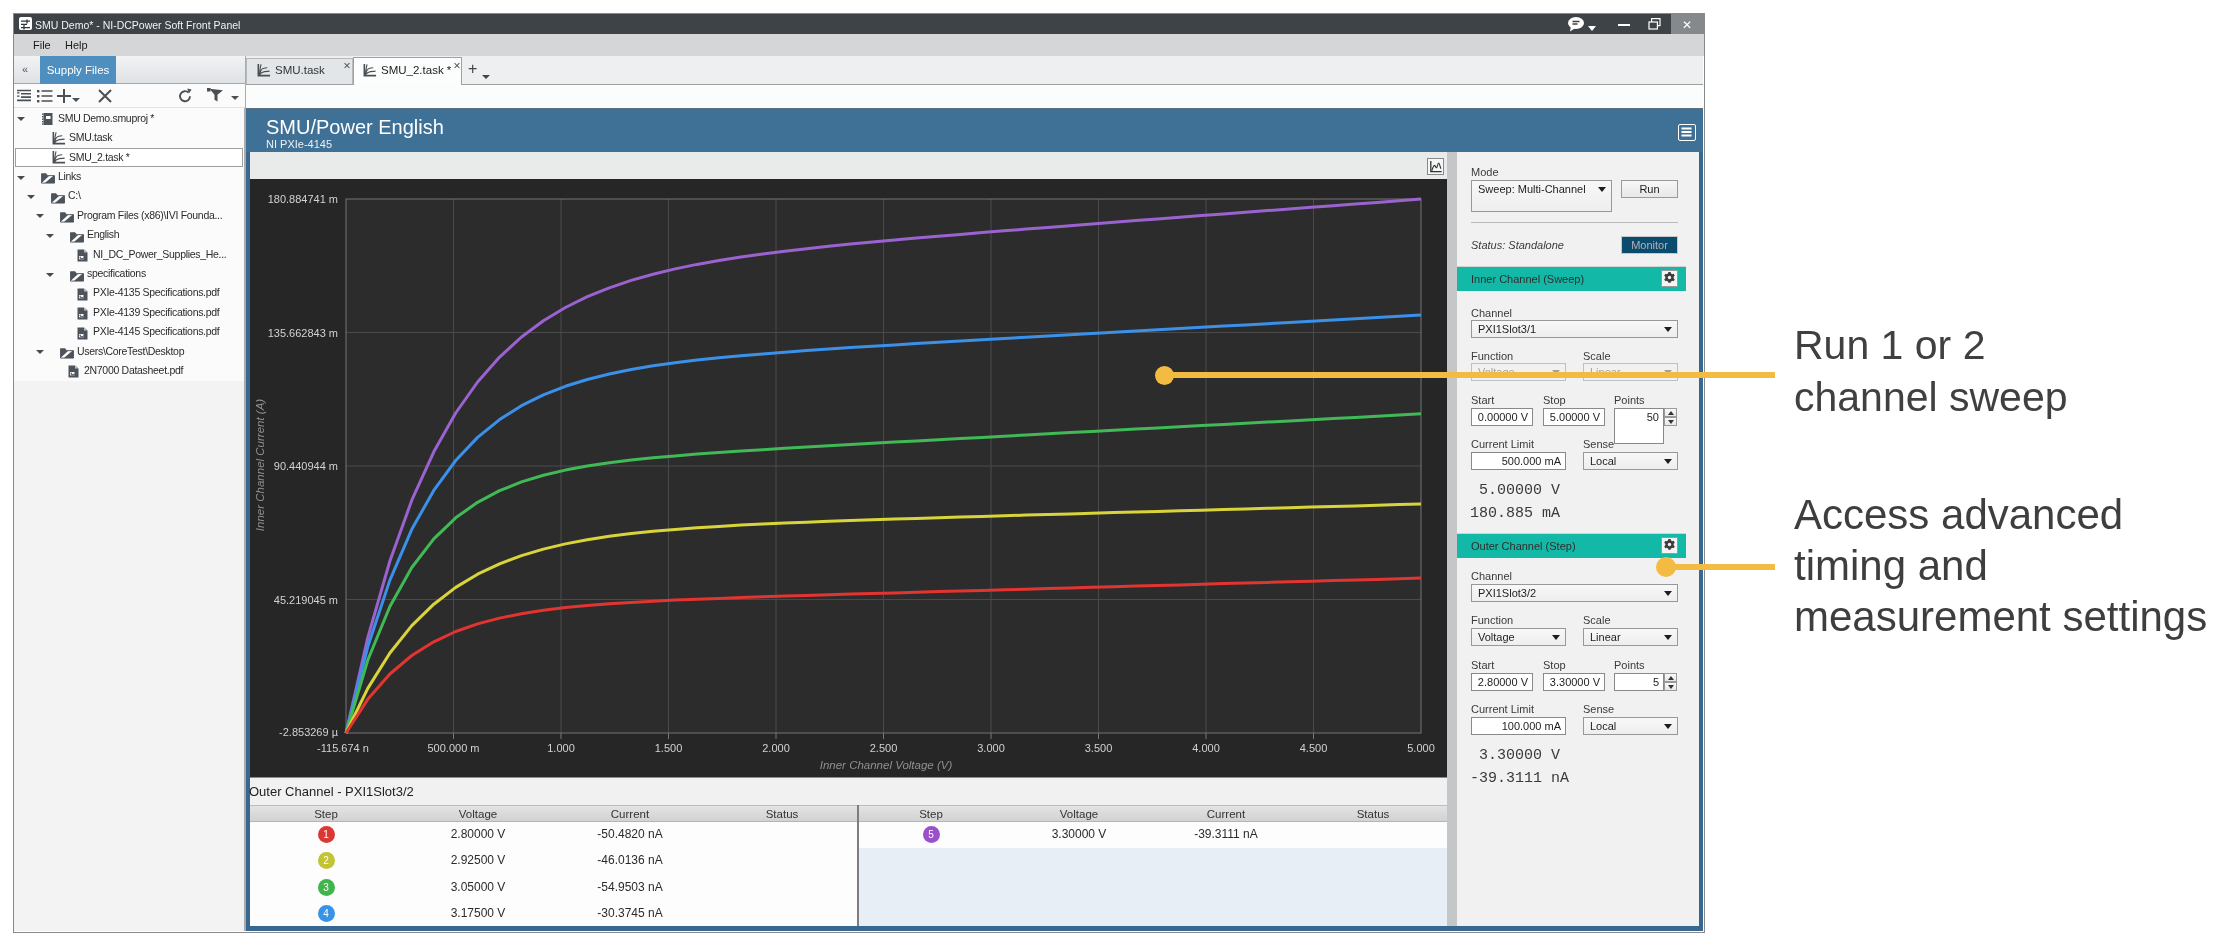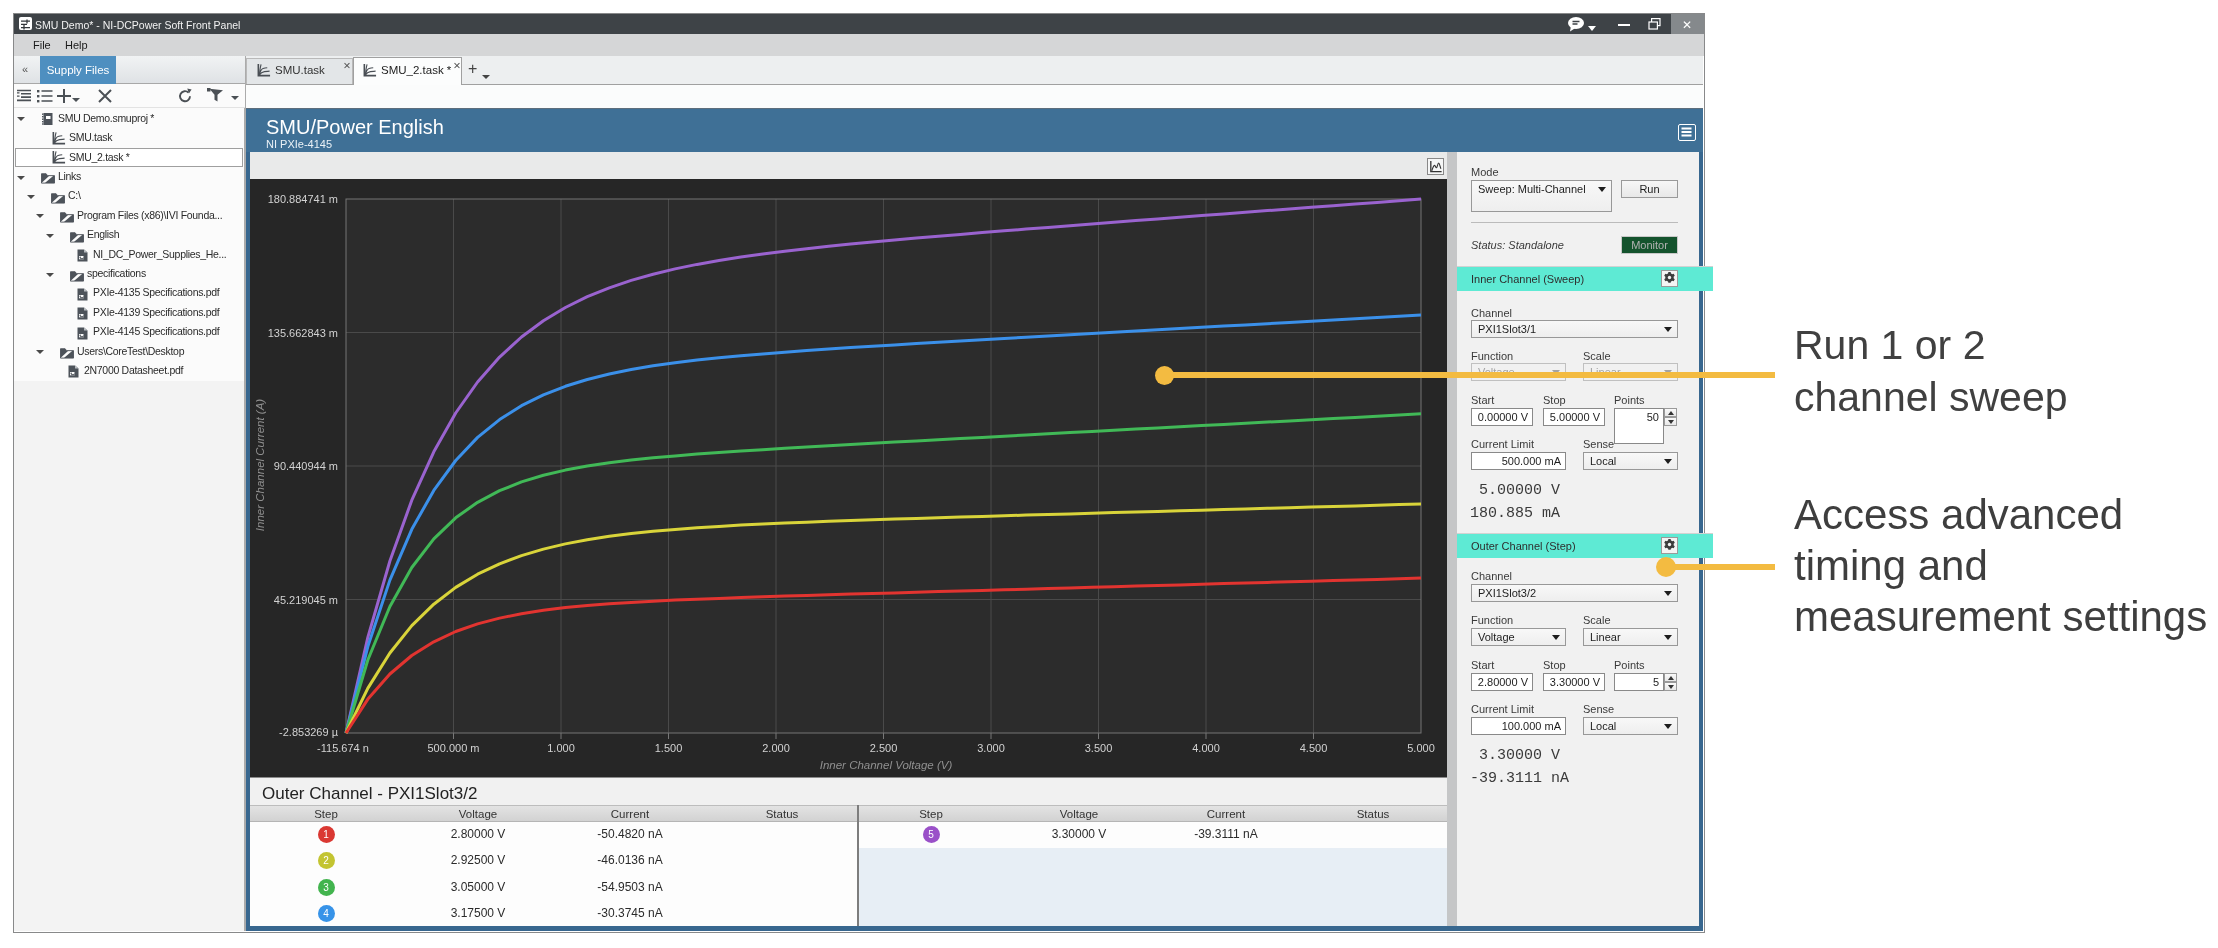--- a/index.html
+++ b/index.html
@@ -3,21 +3,21 @@
 *{margin:0;padding:0;box-sizing:border-box}
 body{width:2218px;height:948px;background:#fff;font-family:"Liberation Sans",sans-serif;position:relative;overflow:hidden}
 .abs{position:absolute}
 .plbl{position:absolute;font-size:11px;color:#3a3a3a;white-space:nowrap}
 .dd{position:absolute;background:linear-gradient(#f8f8f8,#eee);border:1px solid #989898;font-size:11px;color:#1d1d1d;white-space:nowrap}
 .dd span{position:absolute;left:6px;top:2px}
 .dd i{position:absolute;right:5px;top:6px;width:0;height:0;border-left:4.5px solid transparent;border-right:4.5px solid transparent;border-top:5px solid #1d1d1d}
 .dd.dis{background:#f1f1f1;border-color:#c0c0c0;color:#a3a3a3}
 .dd.dis i{border-top-color:#a3a3a3}
 .fld{position:absolute;background:#fff;border:1px solid #898989;font-size:11px;color:#1d1d1d;text-align:right;padding:2px 4px 0 0;white-space:nowrap}
-.sechdr{position:absolute;left:1457px;width:256px;height:25px;background:#5eead4;border-top:1px solid #d2d2d2}
+.sechdr{position:absolute;left:1457px;width:229px;height:25px;background:#14b8a6;border-top:1px solid #d2d2d2}
 .sechdr b{position:absolute;left:14px;top:6px;font-size:11px;font-weight:normal;color:#2e2e2e;white-space:nowrap}
 .gearbox{position:absolute;left:204px;top:3px;width:17px;height:17px;background:#f4f4f4;border:1px solid #9a9a9a;text-align:center;line-height:13px}
 .treelbl{position:absolute;font-size:10.5px;letter-spacing:-0.3px;color:#2b2b2b;white-space:nowrap}
 .mono{position:absolute;font-family:"Liberation Mono",monospace;font-size:15px;color:#3a3a3a;white-space:pre}
 .circ{position:absolute;width:17px;height:17px;border-radius:50%;color:#fff;font-size:10px;text-align:center;line-height:17px}
 .thdr{position:absolute;top:3px;font-size:11.5px;color:#333;width:120px;text-align:center}
 .cell{position:absolute;font-size:12px;color:#2b2b2b;width:150px;text-align:center;white-space:nowrap}
 </style></head><body>
 <div class="abs" style="left:14px;top:14px;width:1690px;height:918px;background:#fff;outline:1px solid #88898a"></div>
 <div class="abs" style="left:14px;top:14px;width:1690px;height:20px;background:#3e4347"></div>
@@ -264,21 +264,21 @@
     <text x="633.5" y="573" text-anchor="middle" fill="#d2d2d2" font-size="11">2.500</text>
     <text x="741" y="573" text-anchor="middle" fill="#d2d2d2" font-size="11">3.000</text>
     <text x="848.5" y="573" text-anchor="middle" fill="#d2d2d2" font-size="11">3.500</text>
     <text x="956" y="573" text-anchor="middle" fill="#d2d2d2" font-size="11">4.000</text>
     <text x="1063.5" y="573" text-anchor="middle" fill="#d2d2d2" font-size="11">4.500</text>
     <text x="1171" y="573" text-anchor="middle" fill="#d2d2d2" font-size="11">5.000</text>
     <text x="636" y="590" text-anchor="middle" fill="#909090" font-size="11.5" font-style="italic">Inner Channel Voltage (V)</text>
     <text x="14" y="286" text-anchor="middle" fill="#909090" font-size="11.5" font-style="italic" transform="rotate(-90 14 286)">Inner Channel Current (A)</text>
   </svg>
 <div class="abs" style="left:250px;top:777px;width:1197px;height:28px;background:#f1f1f1;border-top:1px solid #8b8b8b"></div>
-<div class="abs" style="left:262px;top:784px;font-size:17px;color:#222">Outer Channel - PXI1Slot3/2</div>
+<div class="abs" style="left:249px;top:784px;font-size:13px;color:#222">Outer Channel - PXI1Slot3/2</div>
 <div class="abs" style="left:250px;top:805px;width:1197px;height:17px;background:linear-gradient(#e3e3e3,#d2d2d2);border-top:1px solid #bdbdbd;border-bottom:1px solid #b5b5b5"></div>
 <div class="thdr" style="left:266px;top:808px">Step</div>
 <div class="thdr" style="left:418px;top:808px">Voltage</div>
 <div class="thdr" style="left:570px;top:808px">Current</div>
 <div class="thdr" style="left:722px;top:808px">Status</div>
 <div class="thdr" style="left:871px;top:808px">Step</div>
 <div class="thdr" style="left:1019px;top:808px">Voltage</div>
 <div class="thdr" style="left:1166px;top:808px">Current</div>
 <div class="thdr" style="left:1313px;top:808px">Status</div>
 <div class="abs" style="left:250px;top:822px;width:1197px;height:104px;background:#fdfdfd"></div>
@@ -302,21 +302,21 @@
 <div class="abs" style="left:1447px;top:152px;width:10px;height:774px;background:#c5c6c7"></div>
 <div class="abs" style="left:1457px;top:152px;width:242px;height:774px;background:#f1f1f1"></div>
 <div class="plbl" style="left:1471px;top:166px">Mode</div>
 <div class="dd" style="left:1471px;top:180px;width:141px;height:32px">
     <span>Sweep: Multi-Channel</span>
     <i></i>
   </div>
 <div class="abs" style="left:1621px;top:180px;width:57px;height:18px;background:linear-gradient(#f7f7f7,#e8e8e8);border:1px solid #9a9a9a;text-align:center;font-size:11px;color:#1d1d1d;padding-top:2px">Run</div>
 <div class="abs" style="left:1471px;top:222px;width:207px;height:1px;background:#bbb"></div>
 <div class="abs" style="left:1471px;top:239px;font-size:11px;font-style:italic;color:#3a3a3a">Status: Standalone</div>
-<div class="abs" style="left:1621px;top:236px;width:57px;height:18px;background:#14532d;border:1px solid #c8c8c8;text-align:center;font-size:11px;color:#b2b2b2;padding-top:2px">Monitor</div>
+<div class="abs" style="left:1621px;top:236px;width:57px;height:18px;background:#0c4a6e;border:1px solid #c8c8c8;text-align:center;font-size:11px;color:#b2b2b2;padding-top:2px">Monitor</div>
 <div class="sechdr" style="top:266px">
     <b>Inner Channel (Sweep)</b>
     <span class="gearbox"><svg width="13" height="13" viewBox="0 0 16 16">
         <path d="M6.6 1.2h2.8l.4 1.8a5.1 5.1 0 0 1 1.5.9l1.8-.6 1.4 2.4-1.4 1.3a5.4 5.4 0 0 1 0 1.8l1.4 1.3-1.4 2.4-1.8-.6a5.1 5.1 0 0 1-1.5.9l-.4 1.8H6.6l-.4-1.8a5.1 5.1 0 0 1-1.5-.9l-1.8.6-1.4-2.4 1.4-1.3a5.4 5.4 0 0 1 0-1.8L1.5 5.7l1.4-2.4 1.8.6a5.1 5.1 0 0 1 1.5-.9z" fill="#3c3c3c"></path>
         <circle cx="8" cy="8" r="2.1" fill="#f2f2f2"></circle>
       </svg></span>
   </div>
 <div class="plbl" style="left:1471px;top:307px">Channel</div>
 <div class="dd" style="left:1471px;top:320px;width:207px;height:18px">
     <span>PXI1Slot3/1</span>

